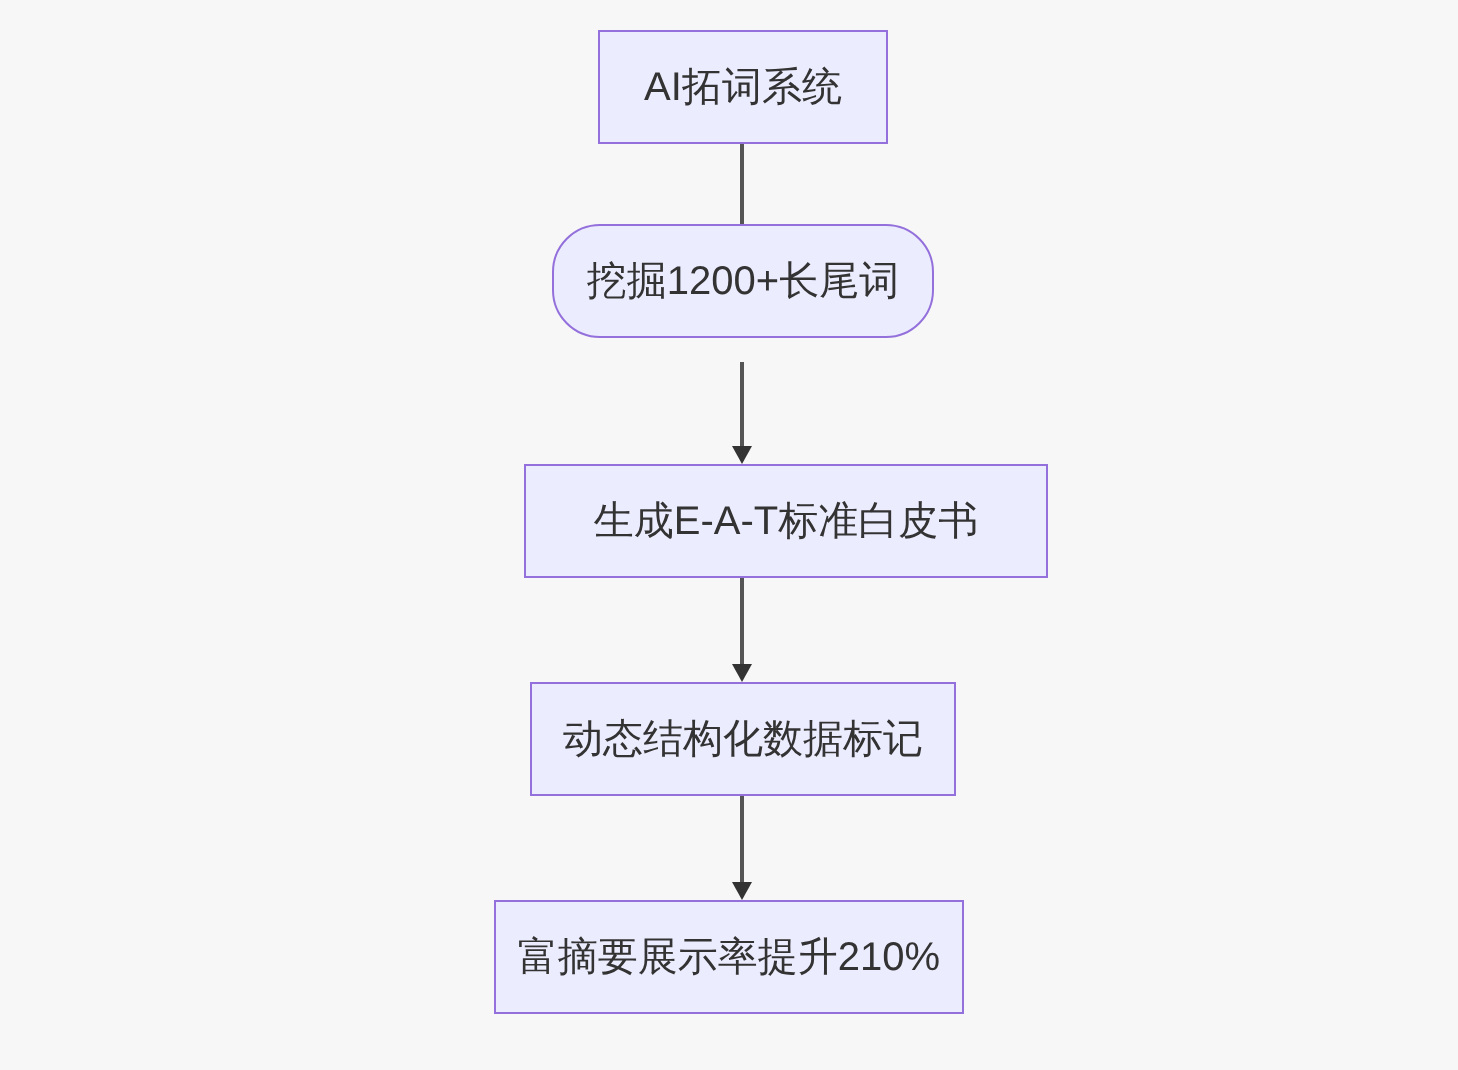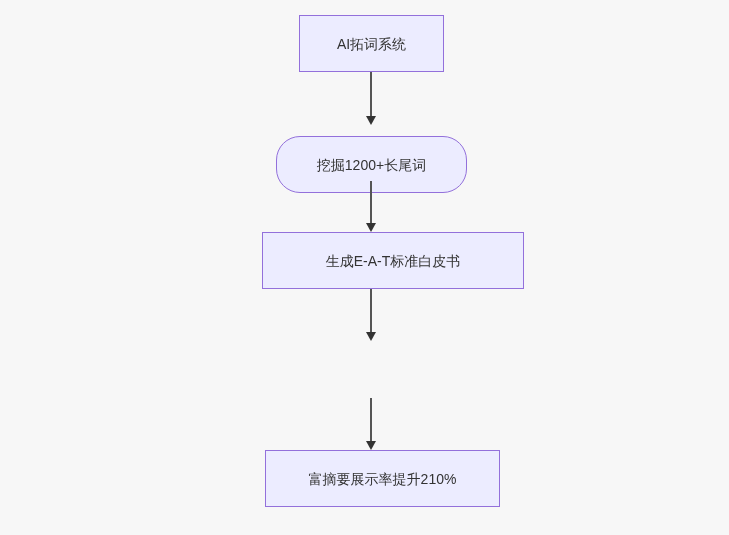--- a/index.html
+++ b/index.html
@@ -18,33 +18,33 @@
     height: 535px;
     background: var(--background, #f7f7f7);
   }
   .node {
     position: absolute;
     box-sizing: border-box;
     height: 57px;
     background: var(--node-fill, #ececff);
     border: 1px solid var(--node-border, #9370db);
     color: var(--text, #333333);
-    font-size: 14px;
+    font-size: 20px;
     line-height: 1;
     display: flex;
     align-items: center;
     justify-content: center;
     text-align: center;
     white-space: nowrap;
   }
   .n1 { left: 299px; top: 15px;  width: 145px; }
-  .n2 { left: 276px; top: 136px; width: 191px; border-radius: 24px; }
+  .n2 { left: 276px; top: 112px; width: 191px; border-radius: 24px; }
   .n3 { left: 262px; top: 232px; width: 262px; }
   .n4 { left: 265px; top: 341px; width: 213px; }
-  .n5 { left: 265px; top: 450px; width: 235px; }
+  .n5 { left: 247px; top: 450px; width: 235px; }
 
   .edge {
     position: absolute;
     left: 370px;
     width: 2px;
     background: var(--edge-line, #555555);
   }
   .edge::after {
     content: "";
     position: absolute;
@@ -71,18 +71,19 @@
   <div class="edge e1"></div>
 
   <div class="node n2">挖掘1200+长尾词</div>
 
   <div class="edge e2"></div>
 
   <div class="node n3">生成E-A-T标准白皮书</div>
 
   <div class="edge e3"></div>
 
+  <div class="node n4">动态结构化数据标记</div>
 
   <div class="edge e4"></div>
 
   <div class="node n5">富摘要展示率提升210%</div>
 
 </div>
 
 </body></html>

